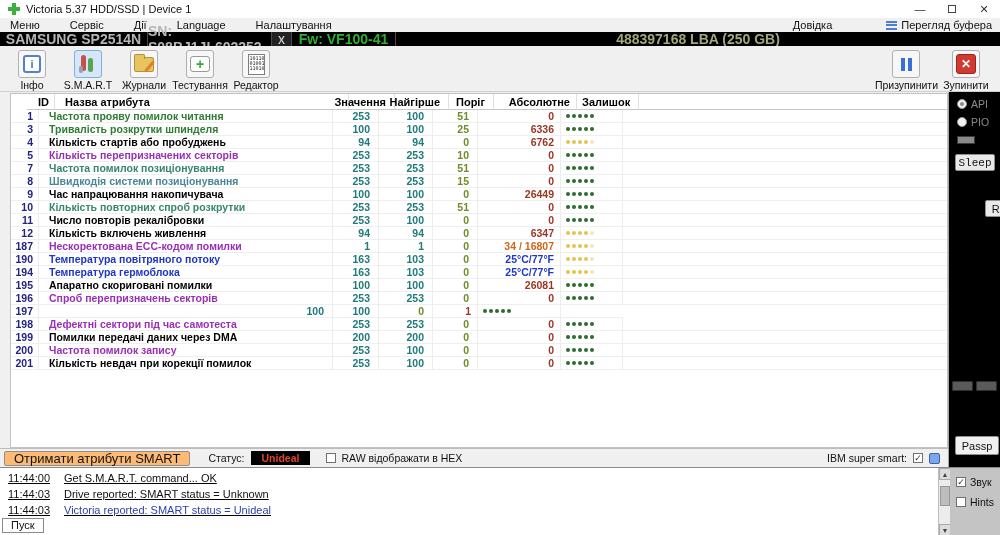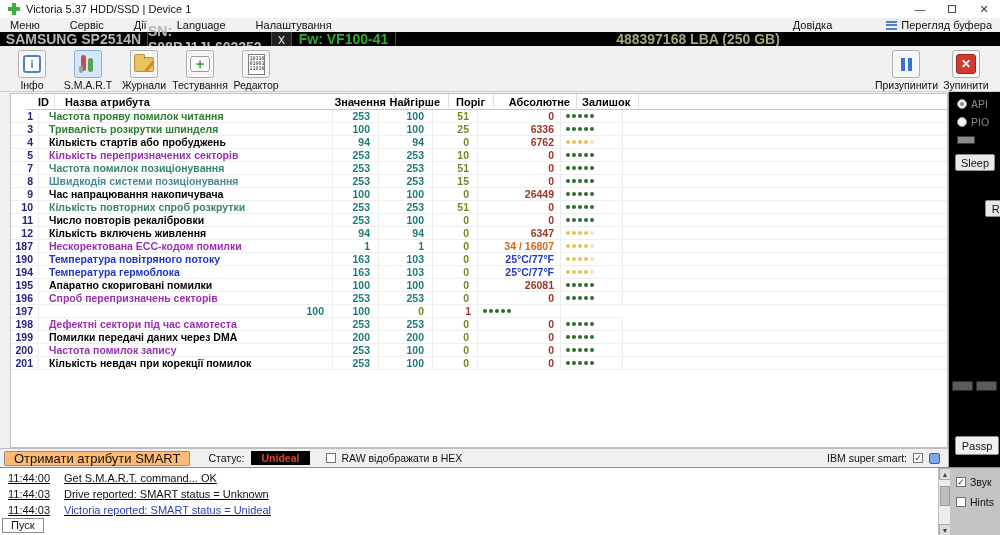--- a/index.html
+++ b/index.html
@@ -118,21 +118,21 @@
   .blue-led { width:11px; height:11px; background:#7ba7e8; border:1px solid #3a62b0; border-radius:2px; }
   
   .sidepanel { position:absolute; left:948px; top:0; width:52px; height:375px; background:#000000;
     border-left:1px solid #a6a6a6; font-size:10.5px; color:#8a8a8a; }
   .radio-row { display:flex; align-items:center; gap:4px; margin:6px 0 0 8px; }
   .radio { width:10px; height:10px; border-radius:50%; border:1px solid #999; background:#f2f2f2;
     display:flex; align-items:center; justify-content:center; }
   .radio.sel::after { content:""; width:4px; height:4px; border-radius:50%; background:#8a8a8a; }
   .led-rect { width:18px; height:8px; background:#8a8a8a; border:1px solid #3c3c3c; margin:8px 0 0 8px; }
   .side-btn { position:absolute; left:6px; height:17px; font-size:11px; background:#e9e9e9; }
-  .sleep-btn { top:62px; width:40px; }
+  .sleep-btn { top:62px; width:40px;font-family:Liberation Mono, monospace; }
   .recall-btn { top:108px; width:44px;margin-left:30px; }
   .passp-btn { top:344px; width:44px; height:19px; background:#f0f0f0; }
   .mini-row { position:absolute; left:3px; top:289px; display:flex; gap:3px; }
   .mini-btn { width:21px; height:10px; background:#5a5a5a; border:1px solid #2e2e2e; border-radius:1px;
     color:#3c3c3c; font-size:6px; overflow:hidden; display:flex; align-items:center; justify-content:center; }
   
   .logarea { position:absolute; left:0; top:467px; width:1000px; height:68px; background:#c4c4c4;
     border-top:1px solid #8a8a8a; }
   .logtext { position:absolute; left:0; top:0; width:938px; height:68px; background:#fff; font-size:11px; }
   .logline { display:flex; height:15px; align-items:flex-end; margin-top:1px;text-decoration:underline; }

